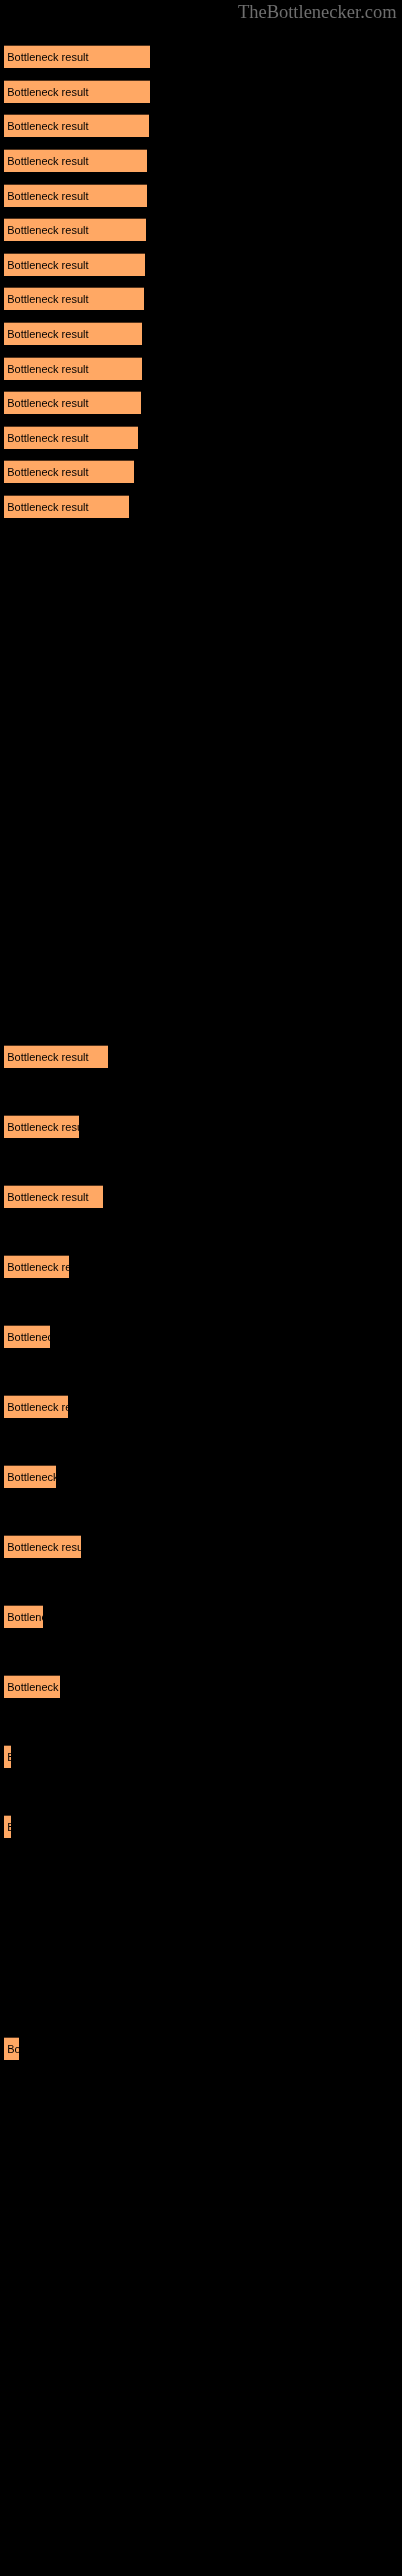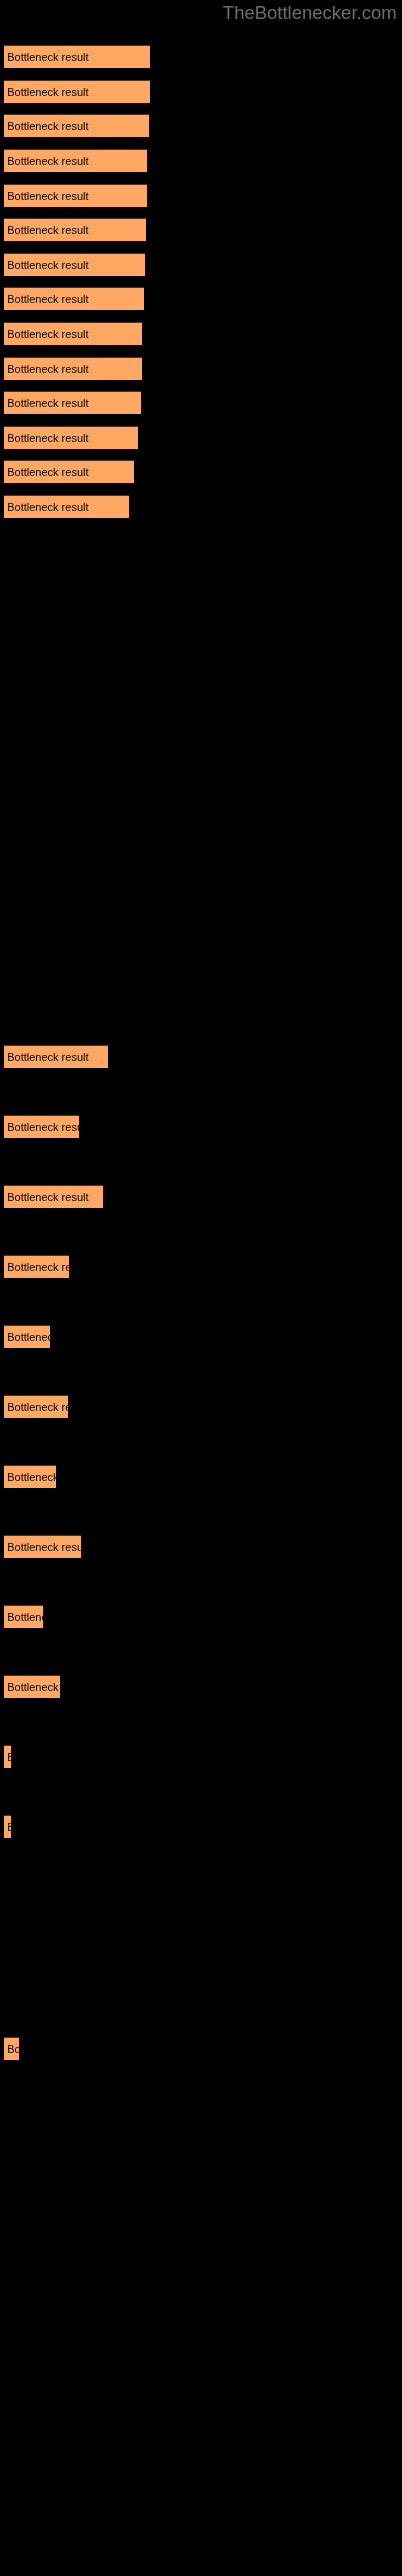--- a/index.html
+++ b/index.html
@@ -20,21 +20,21 @@
     width: 403px;
     height: 2576px;
     background: #000000;
   }
   #chart-title {
     position: absolute;
     right: 6.4px;
     top: 1.6px;
     color: #6e6e6e;
     font-size: 18.5px;
-    font-family: Liberation Sans, sans-serif;
+    font-family: Liberation Serif, serif;
     white-space: nowrap;
     letter-spacing: 0px;
   }
   .bar-row {
     position: absolute;
     left: 4px;
     height: 22.5px;
     overflow: hidden;
   }
   .bar-rect {

